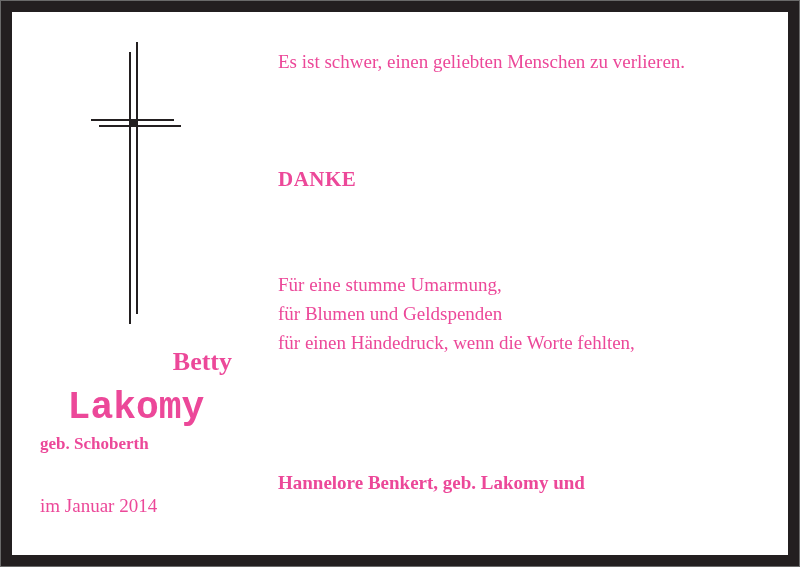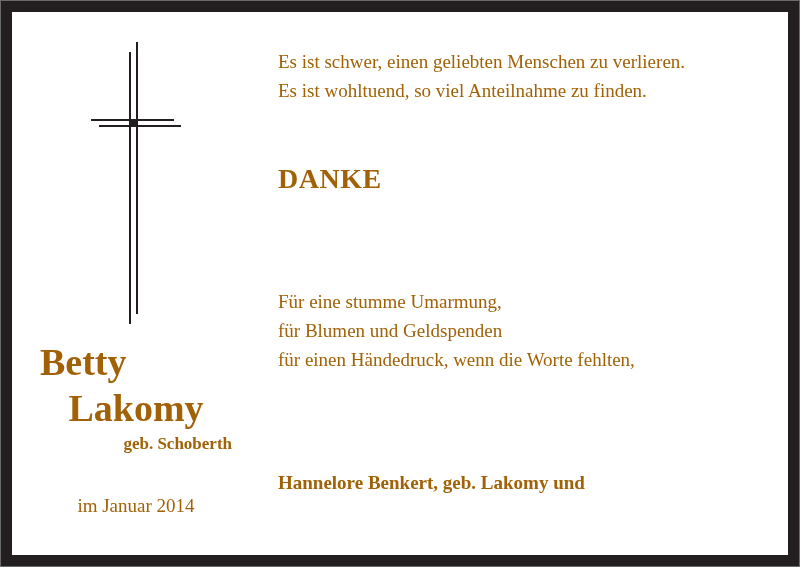--- a/index.html
+++ b/index.html
@@ -22,84 +22,83 @@
       border: 1px solid #6a6a6a;
     }
     .paper {
       position: absolute;
       left: 12px; top: 12px;
       width: 776px; height: 543px;
       background: #ffffff;
     }
     .serif {
       font-family: "Liberation Serif", "DejaVu Serif", serif;
-      color: #a16207;
+      color: #ec4899;
     }
     
     .cross { position: absolute; left: 0; top: 0; width: 800px; height: 567px; pointer-events: none; }
     .line { position: absolute; background: #231f20; }
     .first-name {
       position: absolute;
       left: 40px; top: 340px;
       width: 192px;
-      text-align: left;
-      font-size: 38px;
+      text-align: right;
+      font-size: 26px;
       font-weight: bold;
       line-height: 44px;
     }
     .last-name {
       position: absolute;
       left: 40px; top: 386px;
       width: 192px;
       text-align: center;
       font-size: 38px;
       font-weight: bold;
       line-height: 44px;
+      font-family: Liberation Mono, monospace;
     }
     .birth-name {
       position: absolute;
       left: 40px; top: 434px;
       width: 192px;
-      text-align: right;
+      text-align: left;
       font-size: 17px;
       font-weight: bold;
       line-height: 20px;
     }
     .date {
       position: absolute;
       left: 40px; top: 495px;
       width: 192px;
-      text-align: center;
       font-size: 19px;
       line-height: 22px;
     }
 
     
     .intro {
       position: absolute;
       left: 278px; top: 47px;
       font-size: 19px;
       line-height: 29px;
       white-space: nowrap;
     }
     .danke {
       position: absolute;
       left: 278px; top: 163px;
-      font-size: 28px;
+      font-size: 21px;
       font-weight: bold;
       line-height: 32px;
       letter-spacing: 0.5px;
     }
     .thanks-list {
       position: absolute;
       left: 278px; top: 270px;
       font-size: 19px;
       line-height: 29px;
       white-space: nowrap;
-      margin-top: 17px;
     }
     .signature {
       position: absolute;
       left: 278px; top: 470px;
       font-size: 19px;
       font-weight: bold;
       line-height: 25px;
       white-space: nowrap;
     }
     .row { display: block; }
@@ -118,21 +117,20 @@
   <div class="line" style="left:130px; top:119px; width:8px; height:8px;"></div>
 </div>
 
 <div class="first-name serif">Betty</div>
 <div class="last-name serif">Lakomy</div>
 <div class="birth-name serif">geb. Schoberth</div>
 <div class="date serif">im Januar 2014</div>
 
 <div class="intro serif">
   <span class="row">Es ist schwer, einen geliebten Menschen zu verlieren.</span>
-  <span class="row">Es ist wohltuend, so viel Anteilnahme zu finden.</span>
 </div>
 
 <div class="danke serif">DANKE</div>
 
 <div class="thanks-list serif">
   <span class="row">Für eine stumme Umarmung,</span>
   <span class="row">für Blumen und Geldspenden</span>
   <span class="row">für einen Händedruck, wenn die Worte fehlten,</span>
 </div>
 

